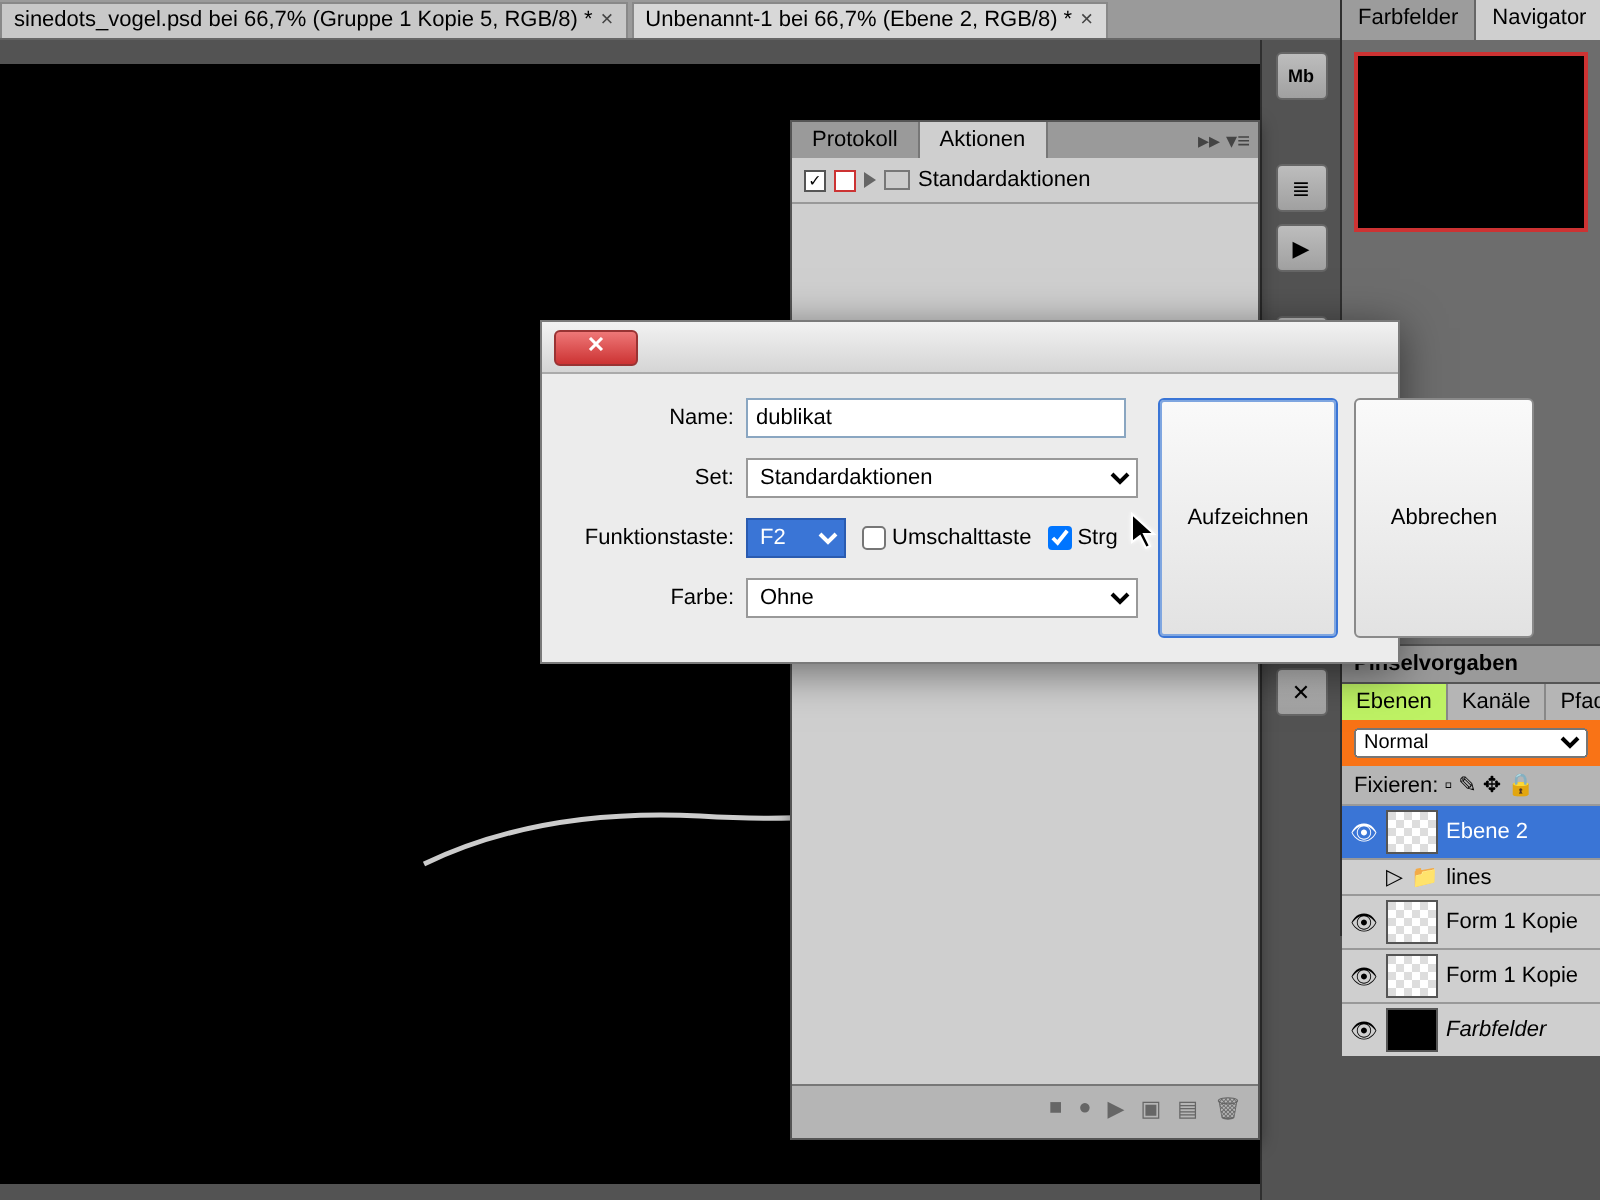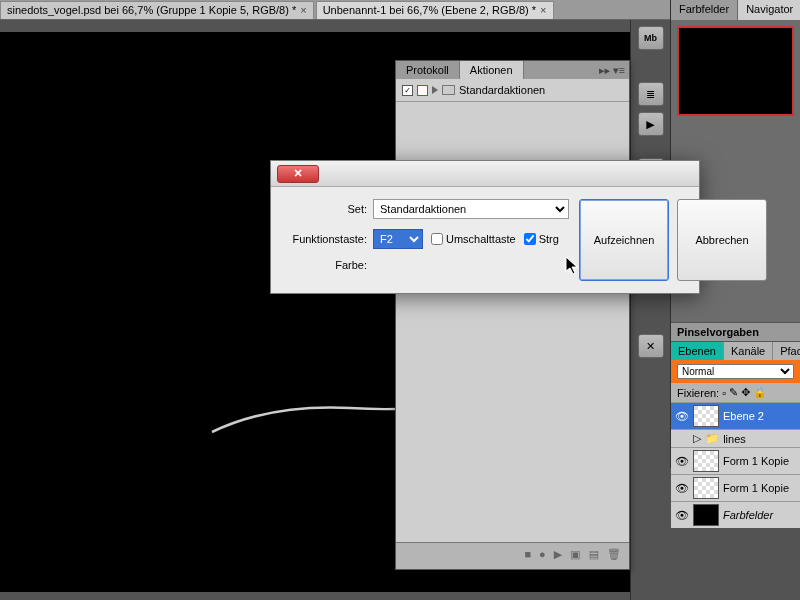--- a/index.html
+++ b/index.html
@@ -21,21 +21,21 @@
 
 .right { position: absolute; top: 0; left: 670px; width: 130px; height: 468px; background: #6d6d6d; border-left: 1px solid #2f2f2f; }
 .right .toptabs { height: 20px; background: #8b8b8b; display: flex; }
 .right .toptabs .t { padding: 3px 8px; background: #9c9c9c; border-right: 1px solid #666; }
 .right .toptabs .t.on { background: #cfcfcf; }
 .nav-thumb { margin: 6px; border: 2px solid #c33; background: #000; height: 90px; }
 
 .panel-h { background: #9a9a9a; padding: 3px 6px; font-weight: bold; border-top: 1px solid #555; border-bottom: 1px solid #555; }
 .panel-sub { display: flex; background: #b5b5b5; }
 .panel-sub .t { padding: 3px 7px; border-right: 1px solid #888; }
-.panel-sub .t.on { background: #14b8a6; }
+.panel-sub .t.on { background: #bef264; }
 .mode-row { display: flex; align-items: center; gap: 4px; padding: 4px 6px; background: #f97316; }
 .mode-row select { flex: 1; font-size: 10px; }
 .lock-row { display: flex; align-items: center; gap: 3px; padding: 3px 6px; background: #b5b5b5; font-size: 10px; }
 .layer { display: flex; align-items: center; gap: 4px; padding: 2px 4px; background: #cfcfcf; border-top: 1px solid #999; }
 .layer.sel { background: #3a75d6; color: #fff; }
 .layer .eye { width: 14px; text-align: center; }
 .layer .thumb { width: 26px; height: 22px; background: repeating-conic-gradient(#fff 0 25%, #ddd 0 50%) 0 0/8px 8px; border: 1px solid #555; }
 .layer .thumb.dark { background: #000; }
 
 .actions-panel { position: absolute; top: 60px; left: 395px; width: 235px; height: 510px; background: #b5b5b5; border: 1px solid #555; box-shadow: 0 2px 8px rgba(0,0,0,.4); }
@@ -193,37 +193,42 @@
   </div>
 </div>
 
 <div class="dialog">
   <div class="titlebar">
     <div class="close">✕</div>
   </div>
   <div class="body">
     <div class="fields">
       <div class="row">
+        <label>Name:</label>
+        <input type="text" style="width: 190px;" value="dublikat">
+      </div>
+      <div class="row">
         <label>Set:</label>
         <select style="width:196px"><option>Standardaktionen</option></select>
       </div>
       <div class="row">
         <label>Funktionstaste:</label>
         <select class="f2" style="width:50px"><option>F2</option></select>
         <div class="chk">
           <input type="checkbox" style="">
           <span>Umschalttaste</span>
         </div>
         <div class="chk">
           <input type="checkbox" checked="" style="">
           <span>Strg</span>
         </div>
       </div>
       <div class="row">
         <label>Farbe:</label>
+        <select style="width:196px"><option>Ohne</option></select>
       </div>
     </div>
     <div class="btns">
       <button class="primary">Aufzeichnen</button>
       <button>Abbrechen</button>
     </div>
   </div>
 </div>
 
 <div class="cursor">

